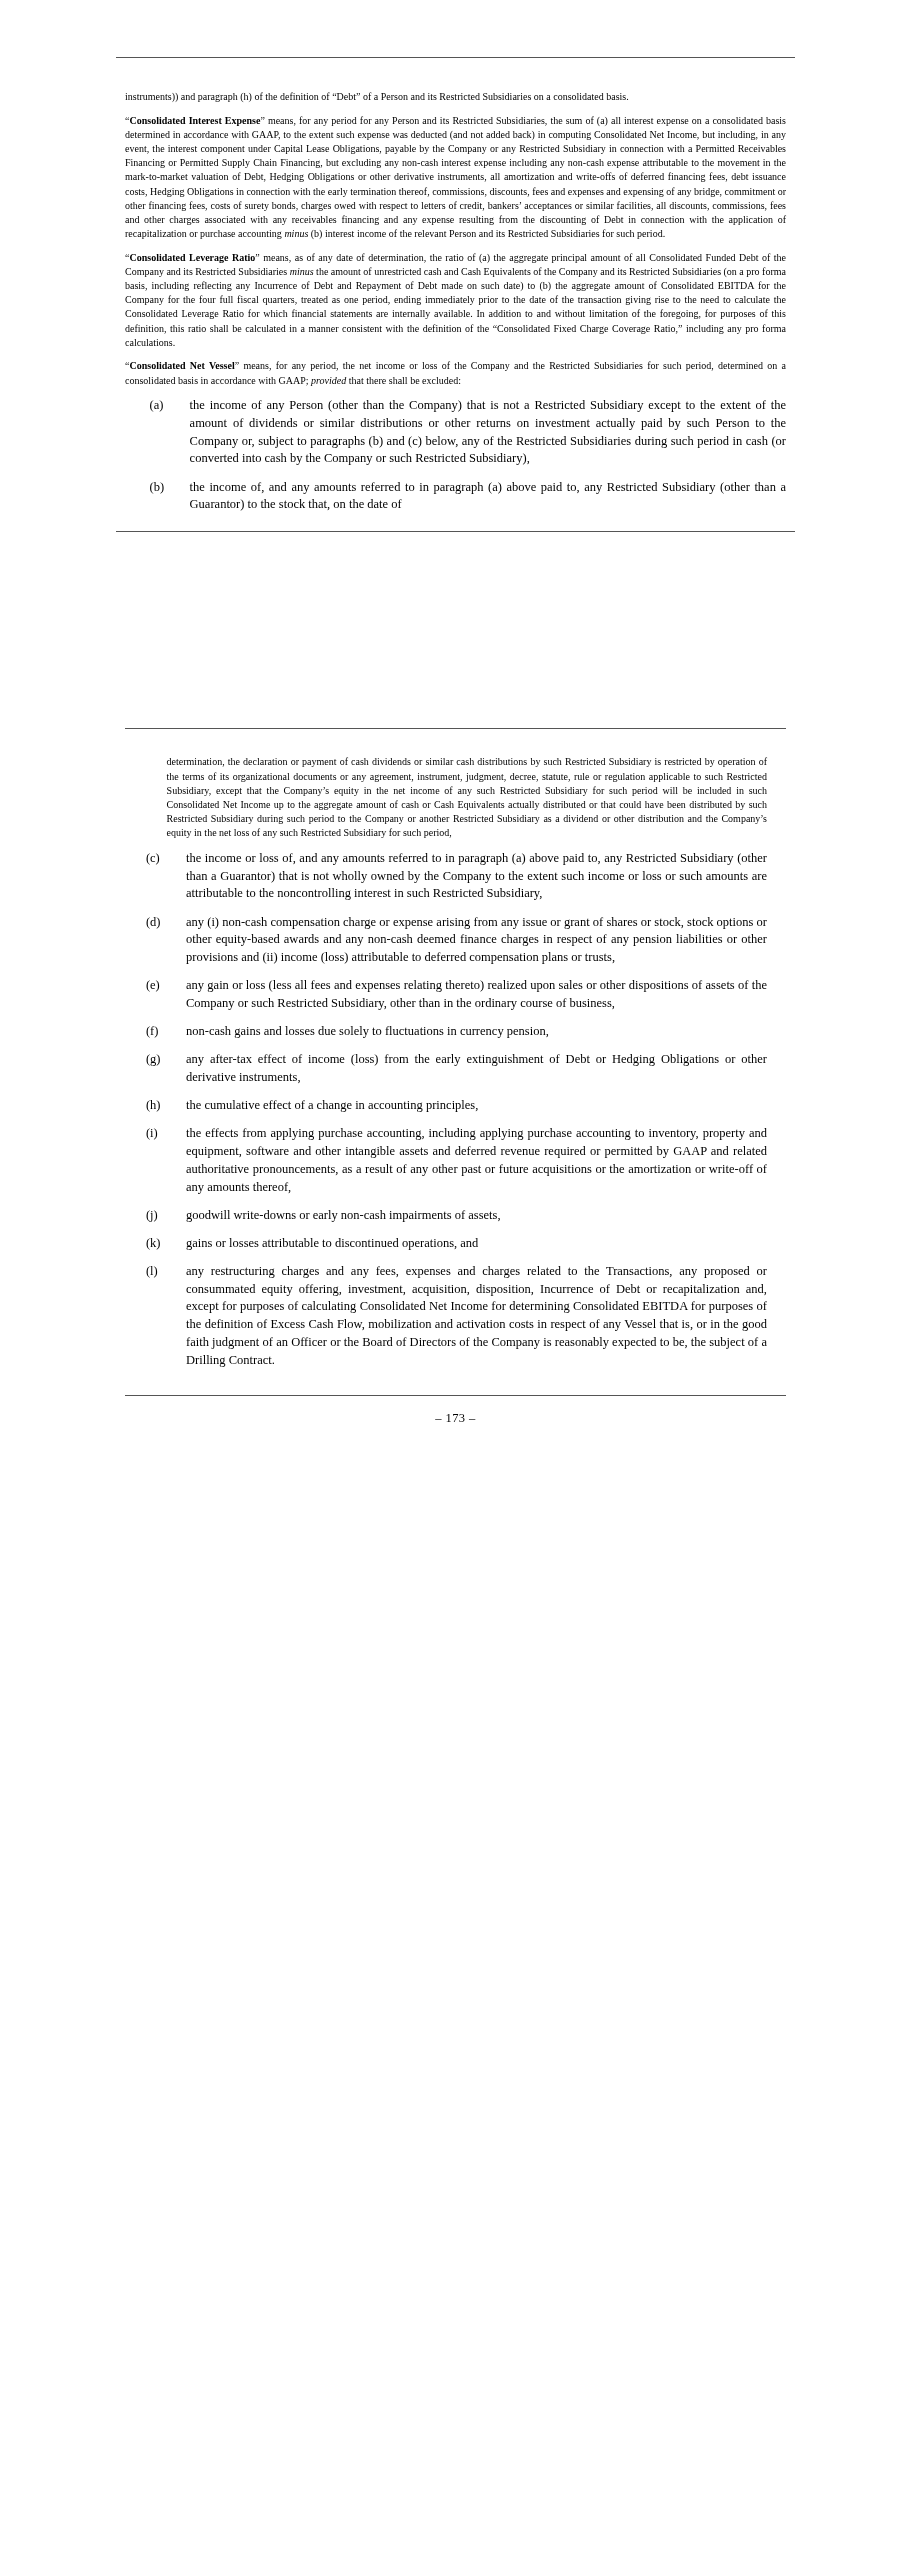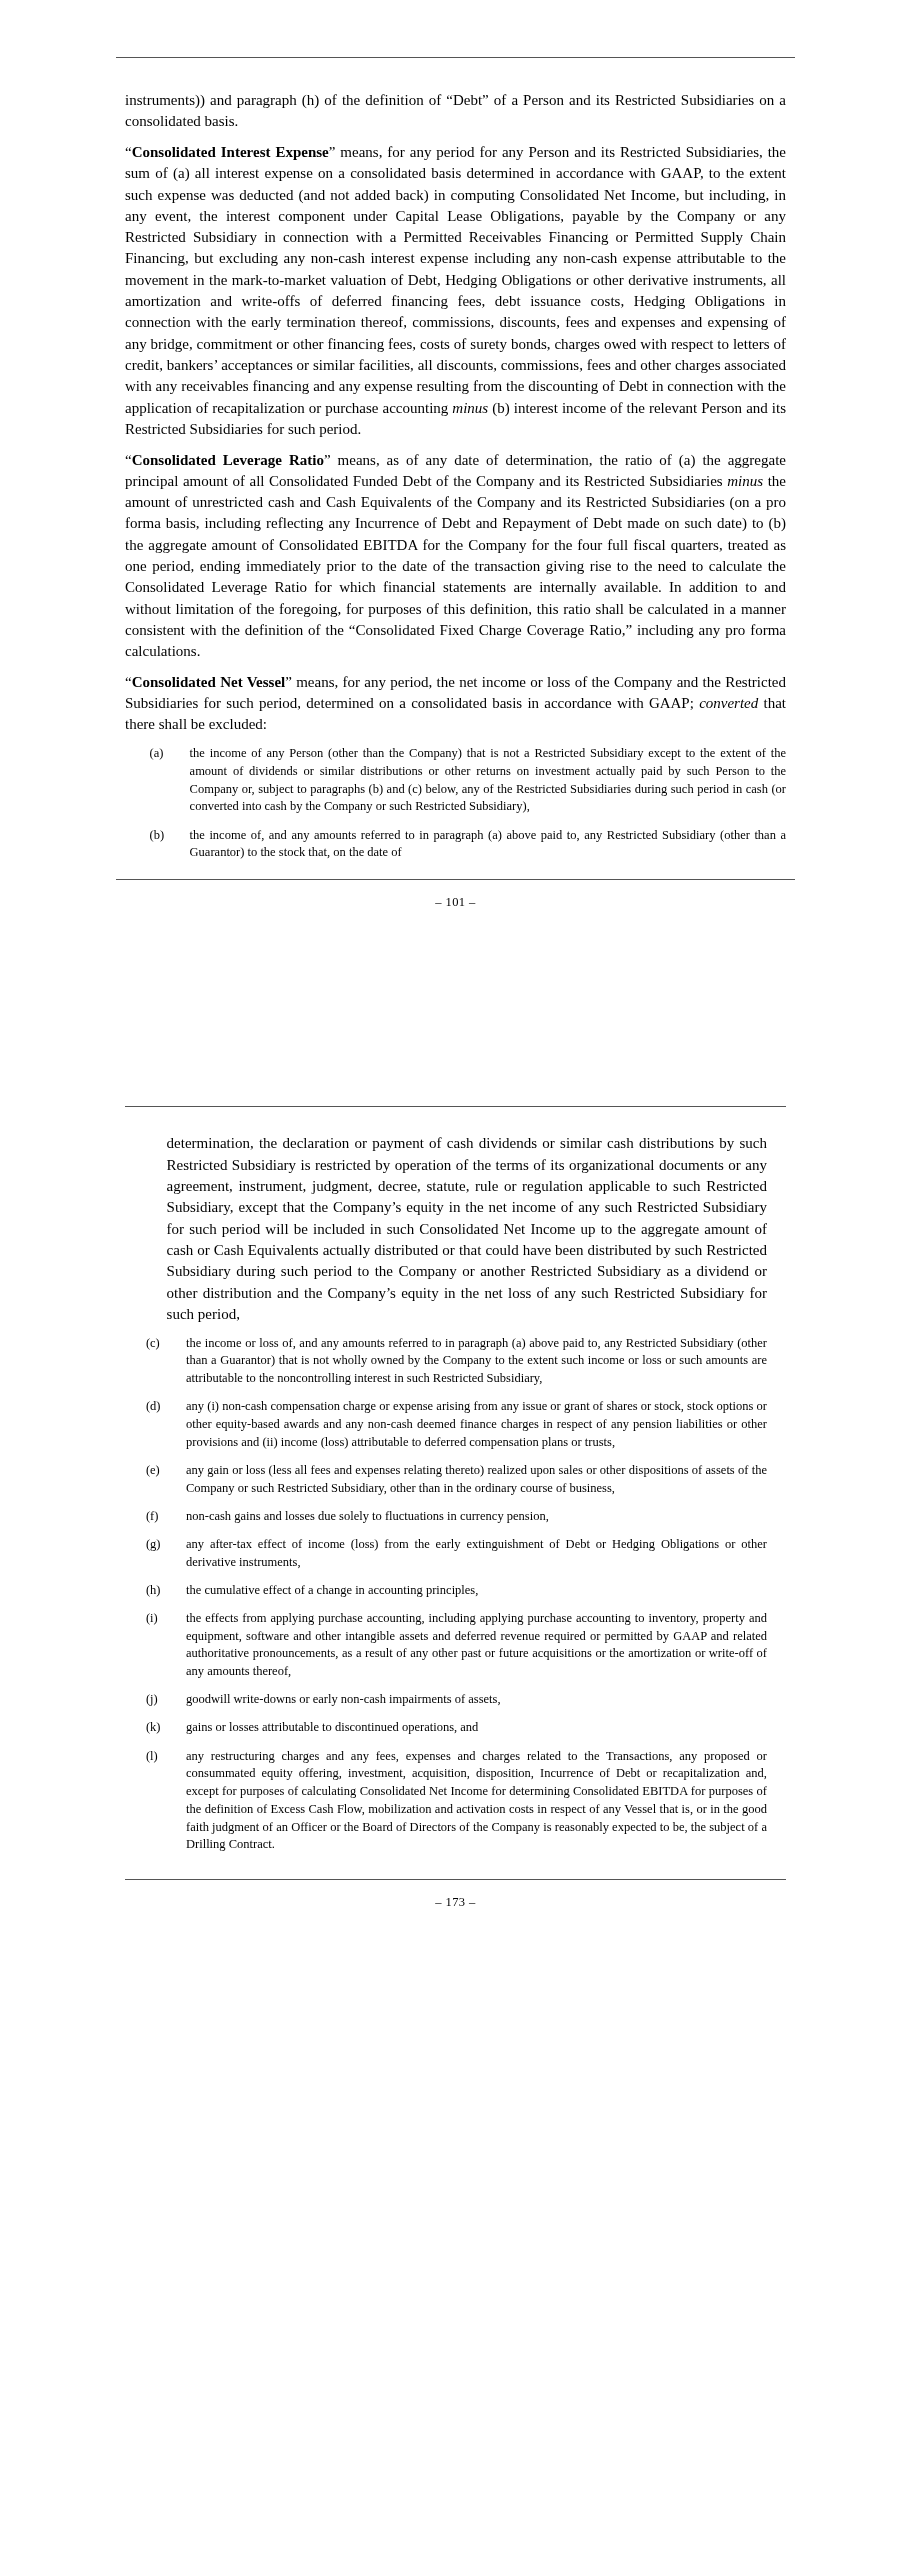--- a/index.html
+++ b/index.html
@@ -55,21 +55,21 @@
     margin: 0 auto;
     padding-top: 26.4px;
   }
   .page2 .rule-bottom {
     width: 661px;
     margin: 15px auto 0 auto;
     border-top: 0.9px solid #555;
   }
 
   p.para {
-    font-size: 15px;
+    font-size: 10px;
     line-height: 1.42;
     text-align: justify;
     margin: 0 0 9.4px 0;
     text-indent: 0;
   }
   .term {
     font-weight: 600;
   }
   .ital {
     font-style: italic;
@@ -119,37 +119,36 @@
 
     <p class="para">
       <span class="quote">“</span><span class="term">Consolidated Interest Expense</span><span>” means, for any period for any Person and its Restricted Subsidiaries, the sum of (a) all interest expense on a consolidated basis determined in accordance with GAAP, to the extent such expense was deducted (and not added back) in computing Consolidated Net Income, but including, in any event, the interest component under Capital Lease Obligations, payable by the Company or any Restricted Subsidiary in connection with a Permitted Receivables Financing or Permitted Supply Chain Financing, but excluding any non-cash interest expense including any non-cash expense attributable to the movement in the mark-to-market valuation of Debt, Hedging Obligations or other derivative instruments, all amortization and write-offs of deferred financing fees, debt issuance costs, Hedging Obligations in connection with the early termination thereof, commissions, discounts, fees and expenses and expensing of any bridge, commitment or other financing fees, costs of surety bonds, charges owed with respect to letters of credit, bankers’ acceptances or similar facilities, all discounts, commissions, fees and other charges associated with any receivables financing and any expense resulting from the discounting of Debt in connection with the application of recapitalization or purchase accounting <span class="ital">minus</span> (b) interest income of the relevant Person and its Restricted Subsidiaries for such period.</span>
     </p>
 
     <p class="para">
       <span class="quote">“</span><span class="term">Consolidated Leverage Ratio</span><span>” means, as of any date of determination, the ratio of (a) the aggregate principal amount of all Consolidated Funded Debt of the Company and its Restricted Subsidiaries <span class="ital">minus</span> the amount of unrestricted cash and Cash Equivalents of the Company and its Restricted Subsidiaries (on a pro forma basis, including reflecting any Incurrence of Debt and Repayment of Debt made on such date) to (b) the aggregate amount of Consolidated EBITDA for the Company for the four full fiscal quarters, treated as one period, ending immediately prior to the date of the transaction giving rise to the need to calculate the Consolidated Leverage Ratio for which financial statements are internally available. In addition to and without limitation of the foregoing, for purposes of this definition, this ratio shall be calculated in a manner consistent with the definition of the “Consolidated Fixed Charge Coverage Ratio,” including any pro forma calculations.</span>
     </p>
 
     <p class="para">
-      <span class="quote">“</span><span class="term">Consolidated Net Vessel</span><span>” means, for any period, the net income or loss of the Company and the Restricted Subsidiaries for such period, determined on a consolidated basis in accordance with GAAP; <span class="ital">converted</span> that there shall be excluded:</span>
+      <span class="quote">“</span><span class="term">Consolidated Net Vessel</span><span>” means, for any period, the net income or loss of the Company and the Restricted Subsidiaries for such period, determined on a consolidated basis in accordance with GAAP; <span class="ital">provided</span> that there shall be excluded:</span>
     </p>
 
     <div class="item item-indent">
       <div class="marker">(a)</div>
       <div class="text">the income of any Person (other than the Company) that is not a Restricted Subsidiary except to the extent of the amount of dividends or similar distributions or other returns on investment actually paid by such Person to the Company or, subject to paragraphs (b) and (c) below, any of the Restricted Subsidiaries during such period in cash (or converted into cash by the Company or such Restricted Subsidiary),</div>
     </div>
 
     <div class="item item-indent">
       <div class="marker">(b)</div>
       <div class="text">the income of, and any amounts referred to in paragraph (a) above paid to, any Restricted Subsidiary (other than a Guarantor) to the stock that, on the date of</div>
     </div>
 
   </div>
 
   <div class="rule-bottom"></div>
-  <div class="page-number">– 101 –</div>
 </div>
 
 <div class="spacer-big"></div>
 
 <div class="page page2">
   <div class="rule-top"></div>
 
   <div class="page-inner body-block">
 
     <p class="para" style="padding-left:22.6px;">determination, the declaration or payment of cash dividends or similar cash distributions by such Restricted Subsidiary is restricted by operation of the terms of its organizational documents or any agreement, instrument, judgment, decree, statute, rule or regulation applicable to such Restricted Subsidiary, except that the Company’s equity in the net income of any such Restricted Subsidiary for such period will be included in such Consolidated Net Income up to the aggregate amount of cash or Cash Equivalents actually distributed or that could have been distributed by such Restricted Subsidiary during such period to the Company or another Restricted Subsidiary as a dividend or other distribution and the Company’s equity in the net loss of any such Restricted Subsidiary for such period,</p>

